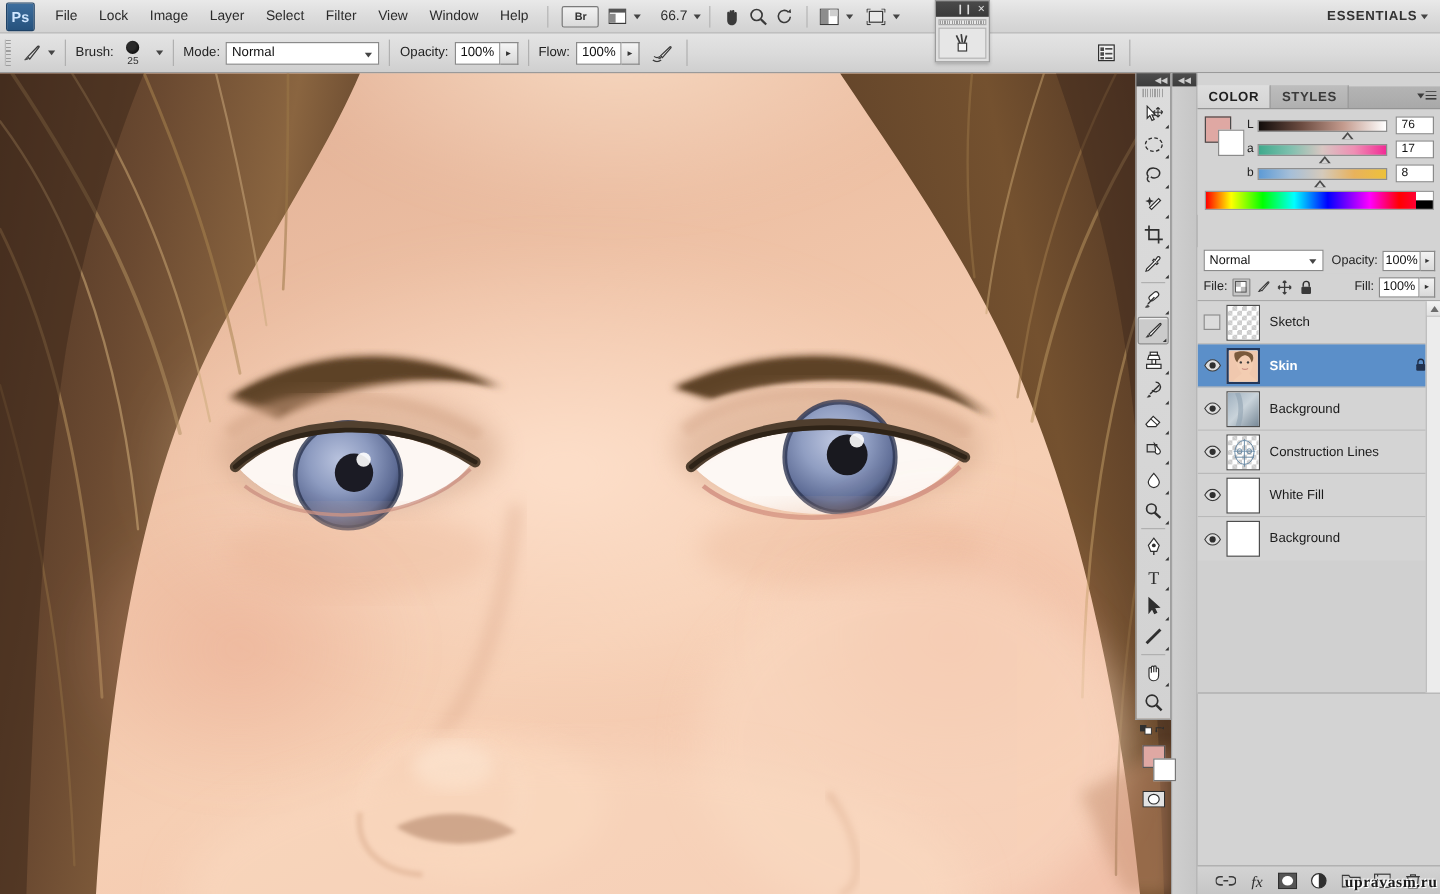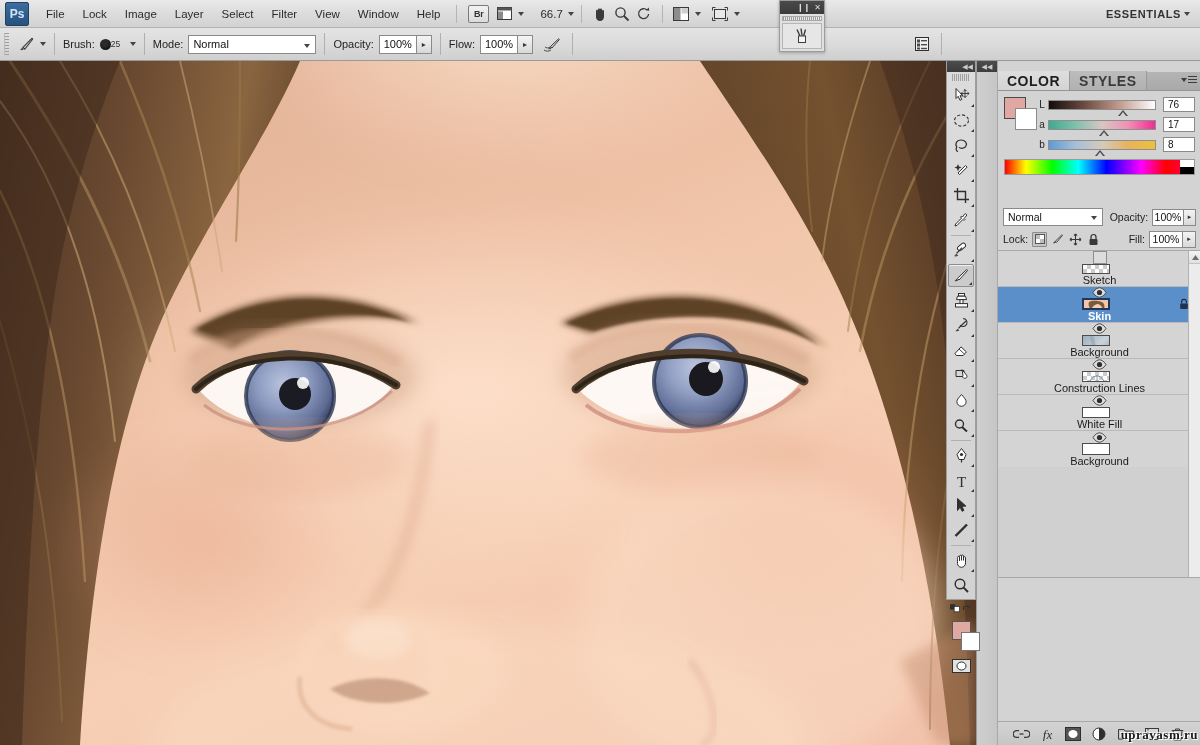--- a/index.html
+++ b/index.html
@@ -31,21 +31,21 @@
   .menu-item {
     padding: 4px 9px; color: #2b2b2b; font-size: 11.5px; cursor: default;
     white-space: nowrap;
   }
   .mb-sep { width: 1px; height: 18px; background: #b5b5b5; margin: 0 7px; }
   .icon-btn {
     width: 22px; height: 20px; display: flex; align-items: center; justify-content: center;
     cursor: default;
   }
   .br-btn {
-    width: 21px; height: 18px; border: 1px solid #7a7a7a; border-radius: 2px;
+    width: 31px; height: 18px; border: 1px solid #7a7a7a; border-radius: 2px;
     background: linear-gradient(to bottom,#f2f2f2,#dadada);
     font-size: 9px; font-weight: bold; color: #333;
     display: flex; align-items: center; justify-content: center; margin: 0 4px;
   }
   .caret { width: 0; height: 0; border-left: 3.5px solid transparent; border-right: 3.5px solid transparent;
            border-top: 4px solid #444; margin-left: 3px; }
   .zoomval { font-size: 11.5px; color: #2b2b2b; padding: 0 2px; }
   .essentials {
     margin-left: auto; margin-right: 10px; display: flex; align-items: center;
     font-size: 11px; letter-spacing: 0.6px; color: #333; font-weight: bold;
@@ -56,21 +56,21 @@
     position: absolute; left: 0; top: 28px; width: 1200px; height: 33px;
     background: linear-gradient(to bottom,#e4e4e4 0%, #dadada 55%, #cfcfcf 100%);
     border-bottom: 1px solid #9a9a9a;
     display: flex; align-items: center; padding-left: 4px;
   }
   .grip { width: 5px; height: 22px; margin-right: 6px;
     background: repeating-linear-gradient(to bottom,#9d9d9d 0 1px, transparent 1px 3px);
     border-left: 1px solid #bbb; }
   .ob-sep { width: 1px; height: 22px; background: #b0b0b0; margin: 0 8px; }
   .ob-label { color: #222; font-size: 11px; margin-right: 5px; white-space: nowrap; }
-  .brush-preview { display: flex; flex-direction: row; align-items: center; width: 22px; }
+  .brush-preview { display: flex; flex-direction: column; align-items: center; width: 22px; }
   .brush-dot { width: 11px; height: 11px; border-radius: 50%;
     background: radial-gradient(circle at 42% 38%, #2a2a2a 35%, #111 70%); }
   .brush-num { font-size: 8.5px; color: #333; margin-top: 0px; }
   .ob-select {
     width: 128px; height: 19px; background: #fff; border: 1px solid #8a8a8a;
     display: flex; align-items: center; padding-left: 4px; font-size: 11px; color: #111;
     position: relative;
   }
   .ob-select .caret { position: absolute; right: 5px; top: 8px; margin: 0; }
   .ob-num {
@@ -148,21 +148,21 @@
   .rail-head span { color:#ccc; font-size:7px; }
 
   .panel { position: absolute; left: 21px; width: 203px; background: #d3d3d3; }
   .panel-tabs {
     height: 19px; display: flex; align-items: flex-end;
     background: linear-gradient(to bottom,#b4b4b4,#a9a9a9);
     border-bottom: 1px solid #949494; position: relative;
   }
   .ptab {
     height: 19px; padding: 0 9px; display: flex; align-items: center;
-    font-size: 14px; font-weight: bold; letter-spacing: .5px; color: #3b3b3b;
+    font-size: 11px; font-weight: bold; letter-spacing: .5px; color: #3b3b3b;
     background: linear-gradient(to bottom,#bdbdbd,#b0b0b0);
     border-right: 1px solid #9a9a9a; cursor: default;
   }
   .ptab.active { background: linear-gradient(to bottom,#dedede,#d4d4d4); color: #1f1f1f; }
   .pmenu { position: absolute; right: 4px; top: 4px; display: flex; align-items: center; gap: 1px; }
   .pmenu .tri { width:0;height:0;border-left:3px solid transparent;border-right:3px solid transparent;border-top:4px solid #3c3c3c; }
   .pmenu .lines { width: 9px; height: 7px;
     background: repeating-linear-gradient(to bottom,#3c3c3c 0 1px, transparent 1px 3px); }
 
   
@@ -206,21 +206,21 @@
   .lp-spin { width:13px; height:17px; border:1px solid #8a8a8a; border-left:none;
     background:linear-gradient(to bottom,#f3f3f3,#d9d9d9); display:flex;align-items:center;justify-content:center;
     font-size:7px; color:#333; }
   .lp-lock { height: 22px; display:flex; align-items:center; padding: 0 5px; background:#d3d3d3; }
   .lock-ico { width:15px; height:15px; display:flex; align-items:center; justify-content:center; margin-right:3px; }
   .lock-ico.sel { border:1px solid #8b8b8b; background:#c6c6c6; border-radius:1px; }
 
   .layers-list { position: relative; background: #d0d0d0; border-top: 1px solid #a9a9a9;
     border-bottom: 1px solid #a9a9a9; height: 328px; overflow: hidden; }
   .layer-row { height: 36px; display: flex; align-items: center;
-    border-bottom: 1px solid #b9b9b9; background: #d4d4d4; position: relative; flex-direction: column; }
+    border-bottom: 1px solid #b9b9b9; background: #d4d4d4; position: relative; }
   .layer-row.sel { background: #5b8fc9; }
   .lr-eye { width: 24px; height: 36px; display:flex; align-items:center; justify-content:center; }
   .lr-thumb { width: 28px; height: 30px; border: 1px solid #4d4d4d; background:#fff;
     margin-right: 8px; overflow:hidden; position:relative; }
   .lr-name { font-size: 11px; color: #1b1b1b; }
   .layer-row.sel .lr-name { color: #fff; font-weight: bold; }
   .lr-lock { position: absolute; right: 12px; top: 11px; }
   .checker {
     position:absolute; inset:0;
     background-image:
@@ -809,21 +809,21 @@
         <div class="lp-blend">
           <span>Normal</span>
           <div class="caret"></div>
         </div>
         <div class="lp-lbl">Opacity:</div>
         <div class="lp-num">100%</div>
         <div class="lp-spin">▸</div>
       </div>
 
       <div class="lp-lock">
-        <span class="lp-lbl" style="margin-left:0">Lock:</span>
+        <span class="lp-lbl" style="margin-left:0">File:</span>
         <span class="lock-ico sel">
           <svg width="10" height="10" viewBox="0 0 10 10">
               <rect x="0" y="0" width="5" height="5" fill="#bdbdbd"></rect>
               <rect x="5" y="5" width="5" height="5" fill="#bdbdbd"></rect>
               <rect x="5" y="0" width="5" height="5" fill="#fff"></rect>
               <rect x="0" y="5" width="5" height="5" fill="#fff"></rect>
               <rect x="0.5" y="0.5" width="9" height="9" fill="none" stroke="#555"></rect>
             </svg>
         </span>
         <span class="lock-ico">

